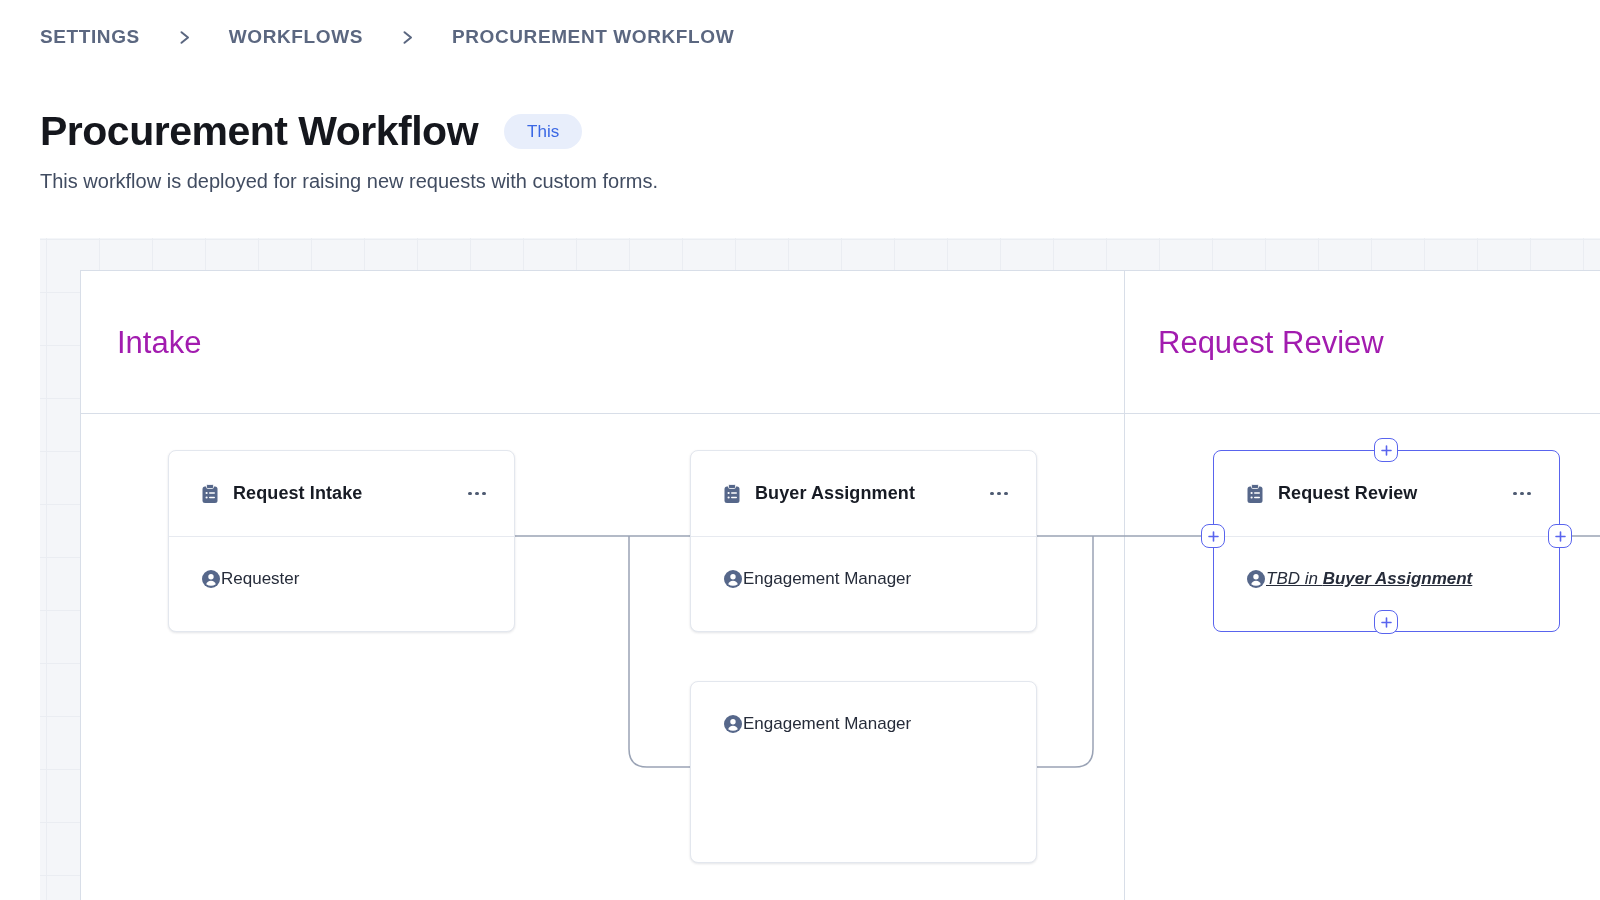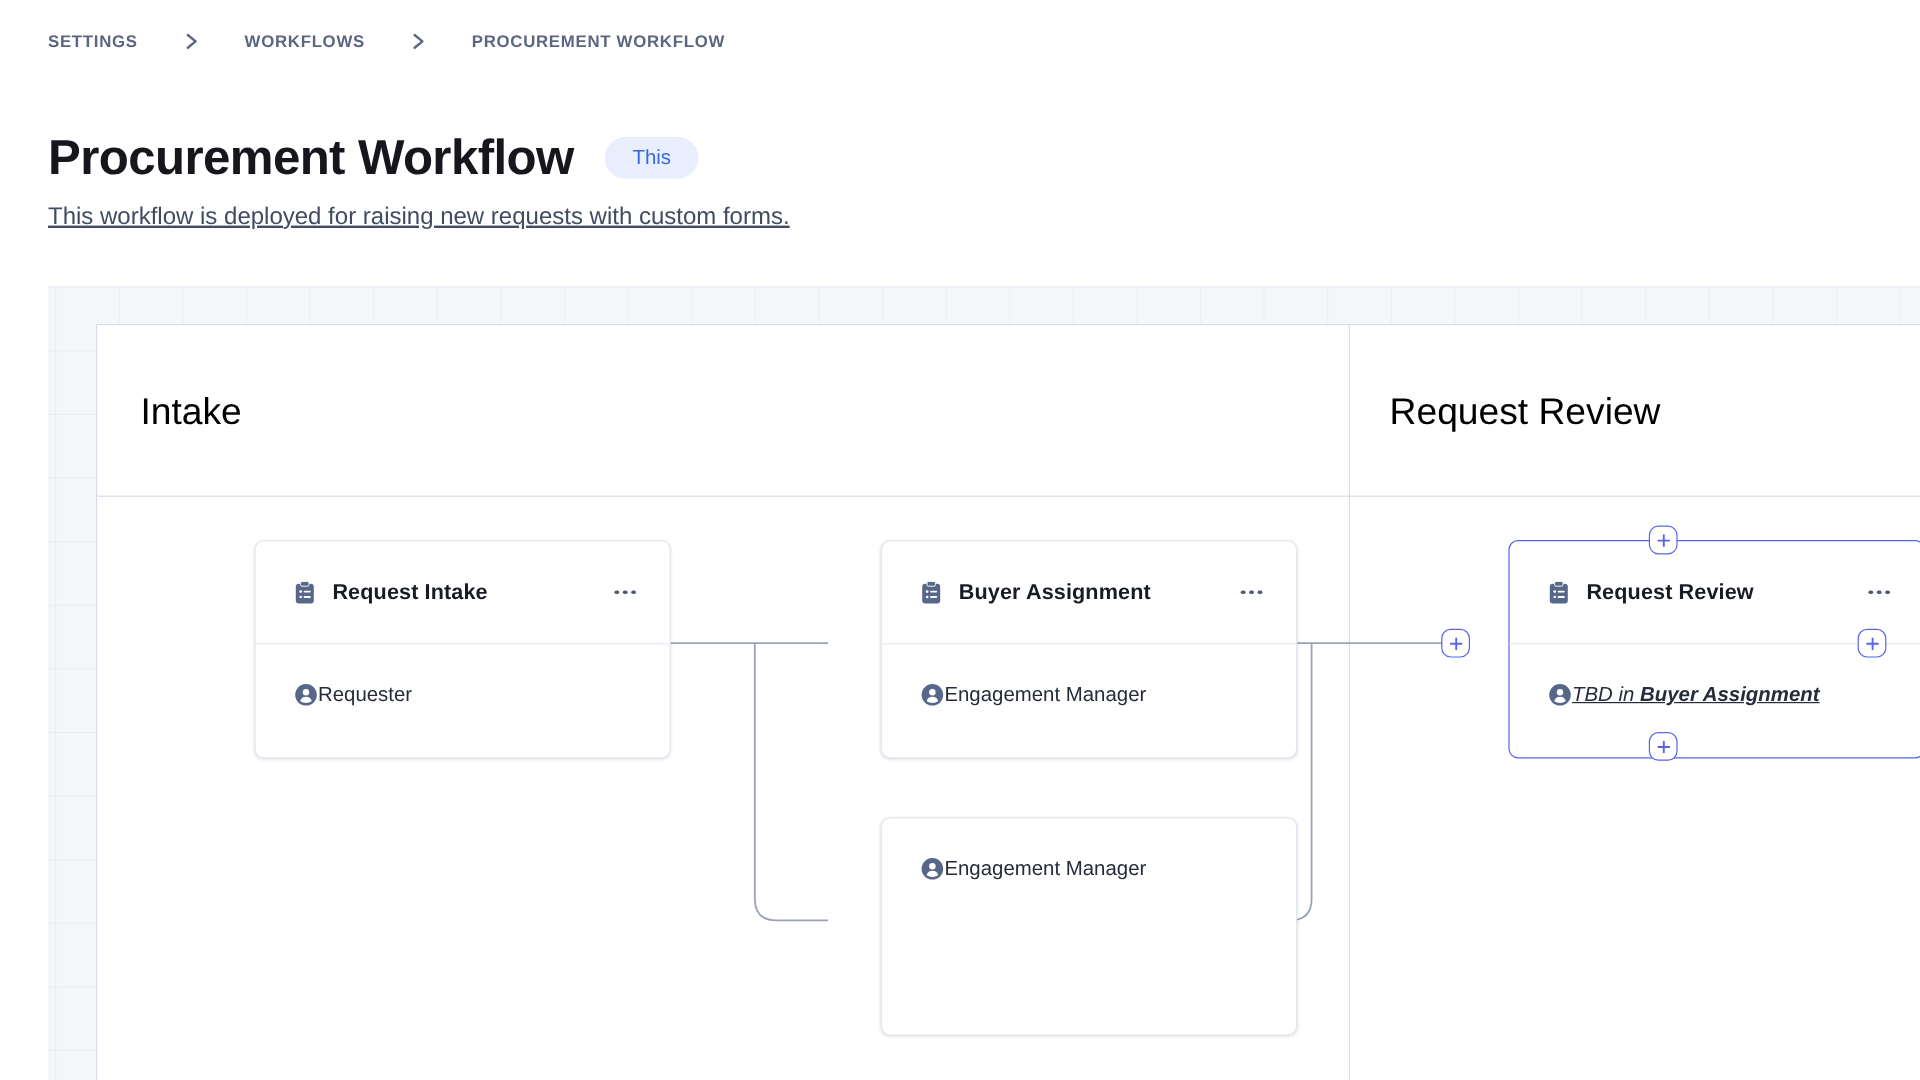--- a/index.html
+++ b/index.html
@@ -2,55 +2,55 @@
 <html><head>
 <meta charset="utf-8">
 <style>
   * { margin:0; padding:0; box-sizing:border-box; }
   html,body { width:1600px; height:900px; background:#ffffff;
     font-family:"Liberation Sans", sans-serif; overflow:hidden; }
   .page { position:relative; width:1600px; height:900px; background:#fff; }
 
   
   .breadcrumb { position:absolute; left:40px; top:26px; display:flex; align-items:center; gap:38px; }
-  .crumb { font-size:14px; font-weight:600; letter-spacing:0.6px; color:#5b6780;
+  .crumb { font-size:19px; font-weight:600; letter-spacing:0.6px; color:#5b6780;
     text-transform:uppercase; cursor:pointer; }
   .crumb-sep { display:flex; align-items:center; }
 
   
   .title-row { position:absolute; left:40px; top:108px; display:flex; align-items:center; gap:26px; }
   .page-title { font-size:41px; font-weight:600; color:#15171d; letter-spacing:-0.5px; }
   .status-badge { background:#e8eefb; color:#3a67e4; font-size:17px; font-weight:500;
     padding:9px 23px; border-radius:22px; line-height:1; }
-  .subtitle { position:absolute; left:40px; top:170px; font-size:20px; color:#414c61;text-decoration:underline; }
+  .subtitle { position:absolute; left:40px; top:170px; font-size:20px; color:#414c61; }
 
   
   .canvas { position:absolute; left:40px; top:238px; width:1560px; height:662px;
     background-color:#f4f6f9;
     background-image:
       linear-gradient(to right, #eaedf2 1px, transparent 1px),
       linear-gradient(to bottom, #eaedf2 1px, transparent 1px);
     background-size:53px 53px; background-position:6px 1px; }
 
   .lane-box { position:absolute; left:40px; top:32px; right:0; bottom:0;
     background:#ffffff; border-top:1px solid #d8dee8; border-left:1px solid #d8dee8; }
   .lane-header-band { position:absolute; left:0; right:0; top:0; height:143px;
     border-bottom:1px solid #d8dee8; }
   .lane-title { position:absolute; top:0; height:143px; display:flex; align-items:center;
-    font-size:31px; font-weight:500; color:#000000; }
+    font-size:31px; font-weight:500; color:#a21caf; }
   .lane-title.t0 { left:36px; }
   .lane-title.t1 { left:1077px; }
   .lane-divider { position:absolute; left:1043px; top:0; bottom:0; width:1px; background:#d8dee8; }
 
   svg.connectors { position:absolute; left:0; top:0; pointer-events:none; }
 
   
   .card { position:absolute; width:347px; height:182px; background:#fff;
     border:1px solid #e3e7ee; border-radius:8px;
-    box-shadow:0 1px 3px rgba(22,32,55,0.07), 0 1px 2px rgba(22,32,55,0.05); cursor:pointer;margin-left:44px; }
+    box-shadow:0 1px 3px rgba(22,32,55,0.07), 0 1px 2px rgba(22,32,55,0.05); cursor:pointer; }
   .card.selected { border:1.5px solid #5964ee; box-shadow:none; }
   .card-header { height:86px; display:flex; align-items:center; gap:14px;
     padding:0 26px 0 32px; border-bottom:1px solid #e7eaf0; }
   .card-title { flex:1; font-size:18px; font-weight:700; color:#171b24; letter-spacing:0.1px; }
   .card-body { height:84px; display:flex; align-items:center; gap:0; padding:0 32px;
     font-size:17px; color:#262c3a; }
   .icon { display:flex; align-items:center; flex:0 0 auto; }
   .dots { display:flex; gap:3.5px; padding:6px 2px; cursor:pointer; }
   .dots i { width:3.6px; height:3.6px; border-radius:50%; background:#4e5b72; display:block; }
   .assignee-italic { font-style:italic;text-decoration:underline; }

